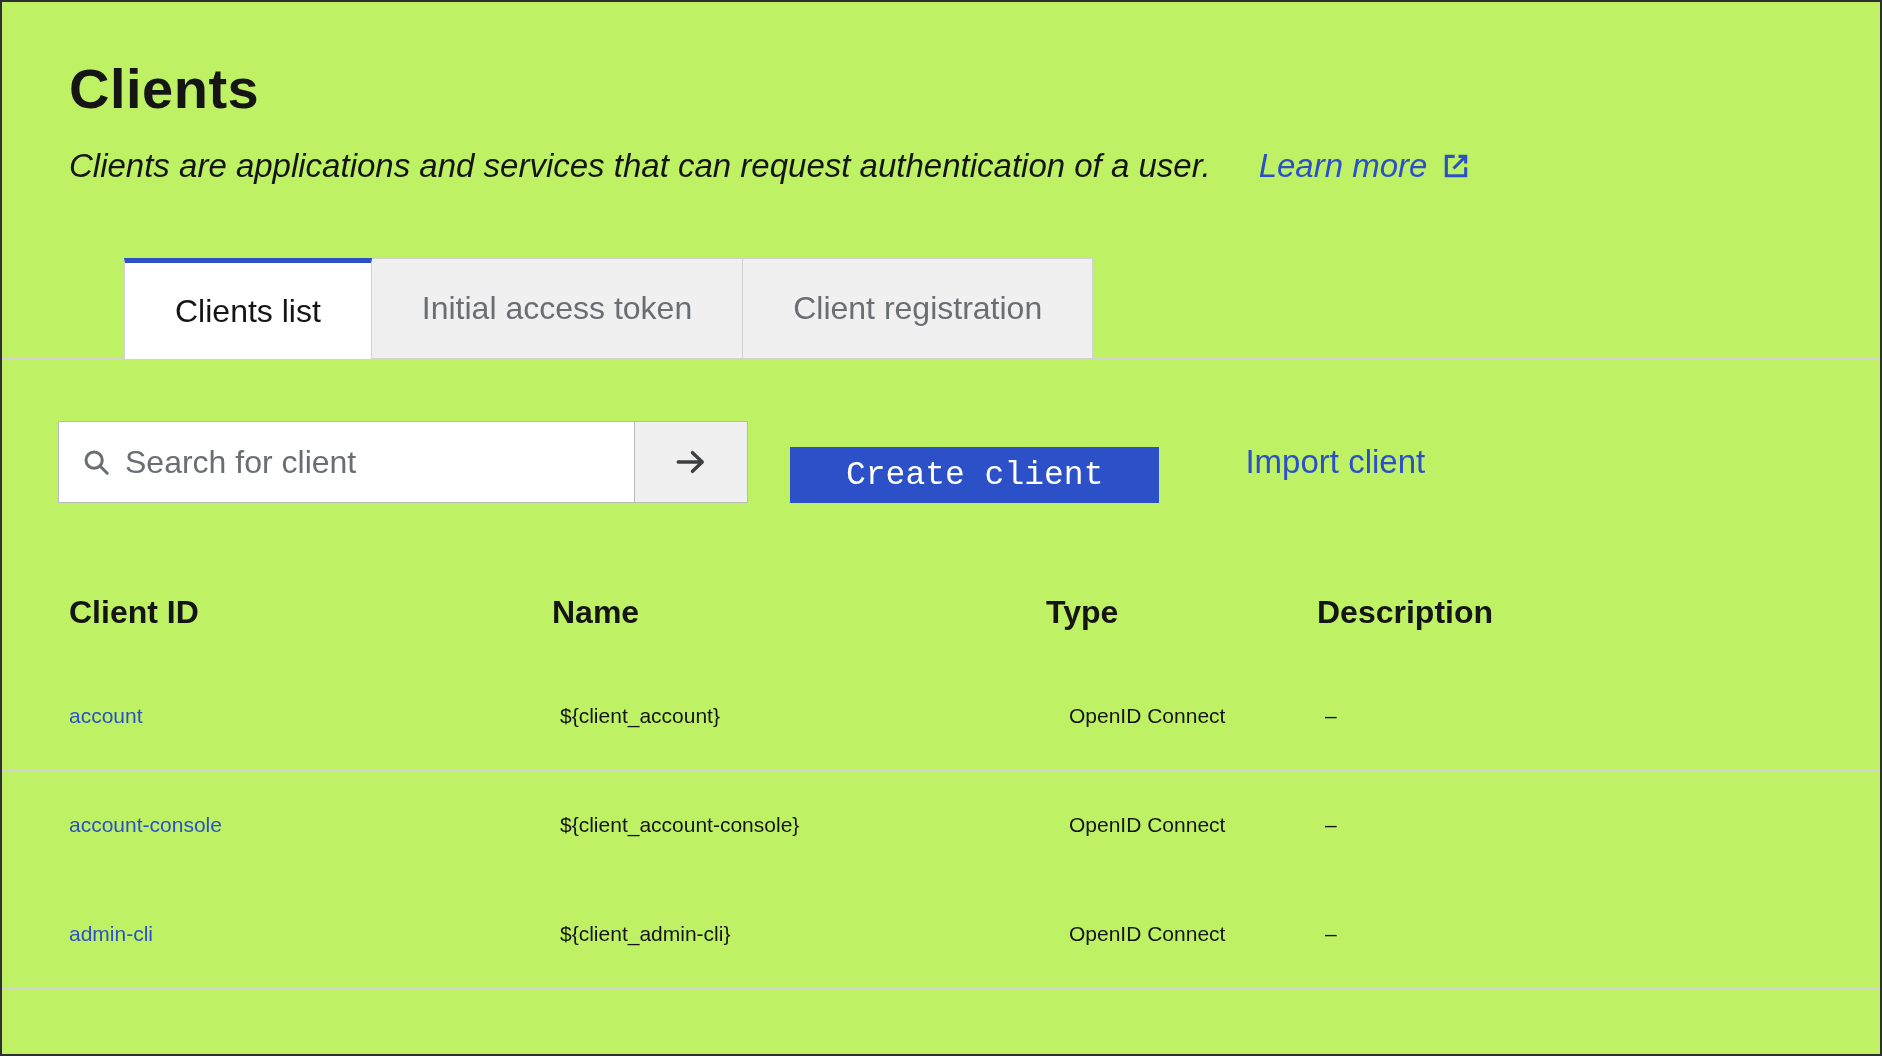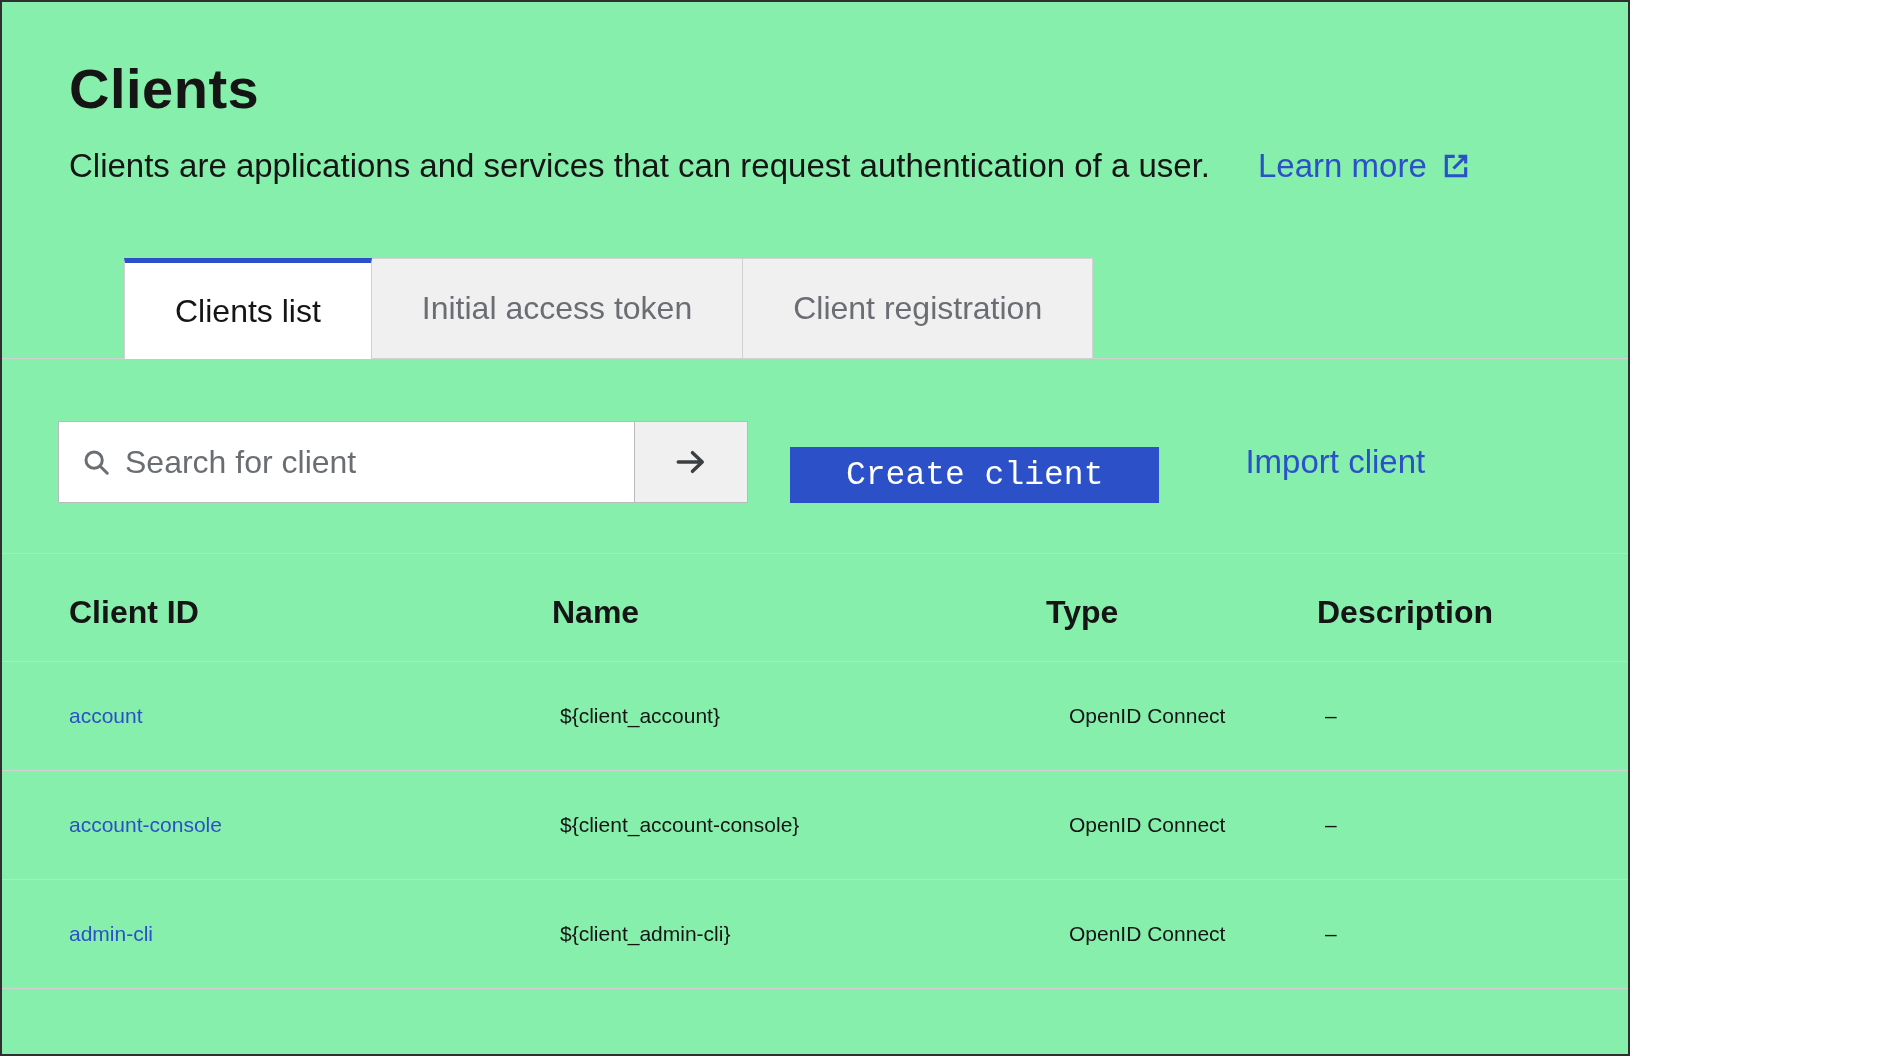--- a/index.html
+++ b/index.html
@@ -13,29 +13,29 @@
   }
   *{margin:0;padding:0;box-sizing:border-box;}
   html,body{background:#fff;}
   body{
     width:1882px;height:1056px;
     font-family:"Liberation Sans",sans-serif;
     color:var(--text);
     overflow:hidden;
   }
   .frame{
-    width:1630px;height:1056px;
+    width:1882px;height:1056px;
     border:2px solid var(--frame-border);
-    background:#86efac;
+    background:#bef264;
     overflow:hidden;
   }
   
   .header{padding:56px 67px 0 67px;}
   .page-title{font-size:56px;line-height:62px;font-weight:700;letter-spacing:.5px;}
-  .subtitle-row{margin-top:26px;display:flex;align-items:center;font-size:33px;line-height:40px;}
+  .subtitle-row{margin-top:26px;display:flex;align-items:center;font-size:33px;line-height:40px;font-style:italic;}
   .learn-more{
     margin-left:48px;display:inline-flex;align-items:center;gap:14px;
     color:var(--accent);text-decoration:none;cursor:pointer;white-space:nowrap;
   }
   .learn-more svg{display:block;}
   
   .tabs-row{
     margin-top:72px;display:flex;align-items:flex-end;
     padding-left:122px;border-bottom:1px solid var(--border);
   }

